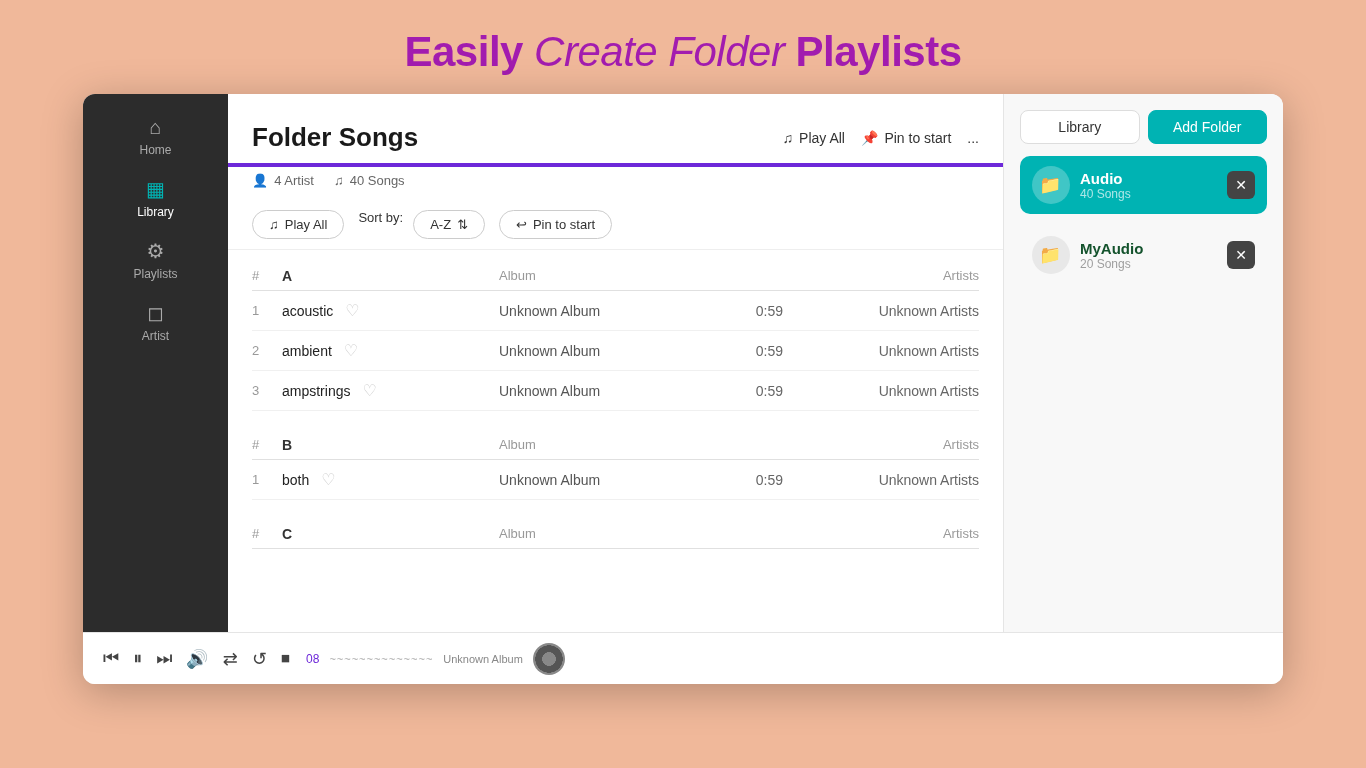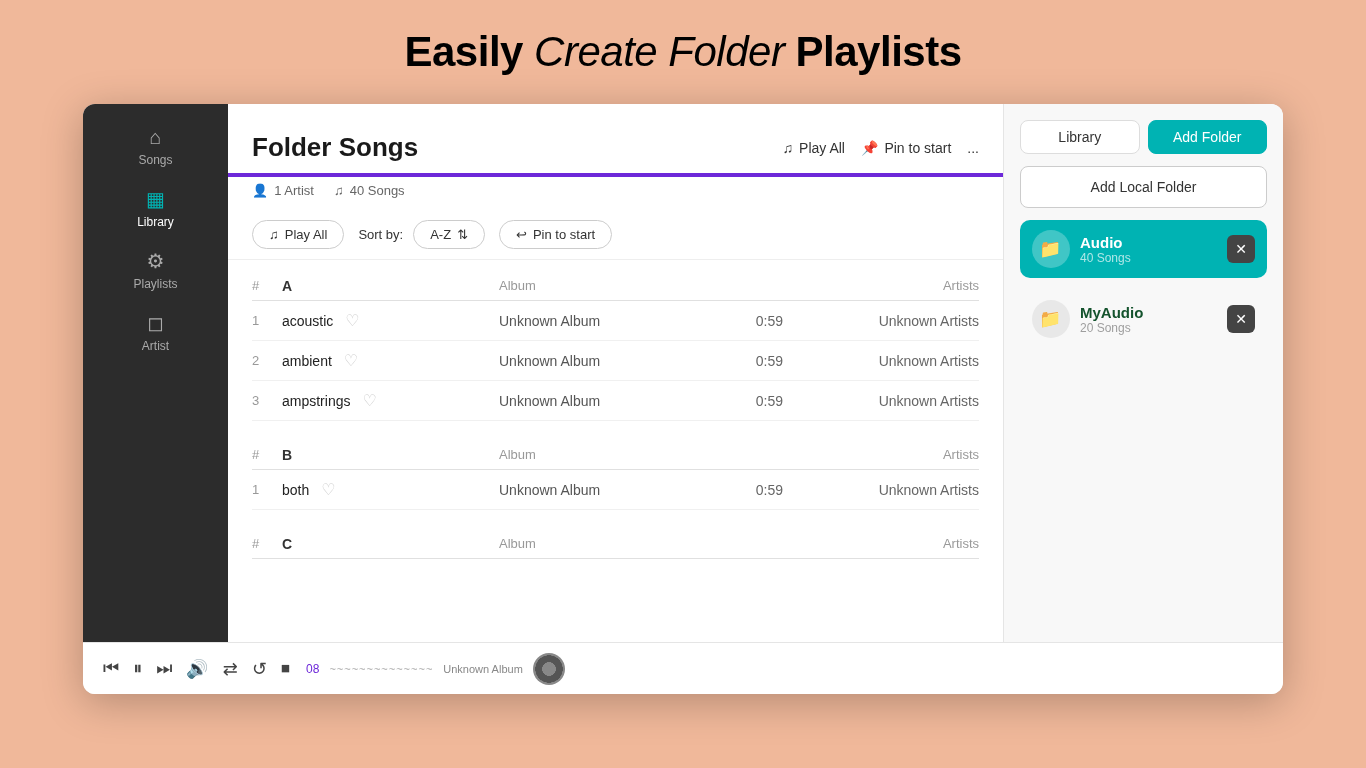--- a/index.html
+++ b/index.html
@@ -10,23 +10,23 @@
       height: 768px;
       overflow: hidden;
       display: flex;
       flex-direction: column;
       align-items: center;
     }
 
     .page-headline {
       font-size: 42px;
       font-weight: 900;
-      color: #000000;
+      color: #a21caf;
       margin-top: 28px;
-      margin-bottom: 28px;
+      margin-bottom: 18px;
       letter-spacing: -0.5px;
     }
     .page-headline em {
       font-style: italic;
       font-weight: 400;
     }
 
     .app-window {
       width: 1200px;
       height: 590px;
@@ -142,21 +142,21 @@
       border: 1.5px solid #ccc;
       background: #fff;
       border-radius: 20px;
       padding: 6px 16px;
       cursor: pointer;
       font-size: 13px;
       color: #333;
     }
     .toolbar-sort {
       display: flex;
-      align-items: center;
+      align-items: flex-start;
       gap: 6px;
       font-size: 13px;
       color: #333;
     }
 
     
     .song-list {
       flex: 1;
       overflow-y: auto;
       padding: 0 24px;
@@ -413,21 +413,21 @@
 <h1 class="page-headline">
   <span>Easily </span><em>Create Folder</em><span> Playlists</span>
 </h1>
 
 <div class="app-window">
   <div class="app-body">
 
     <div class="sidebar">
       <div class="sidebar-item">
         <span class="sidebar-icon">⌂</span>
-        <span>Songs</span>
+        <span>Home</span>
       </div>
       <div class="sidebar-item active">
         <span class="sidebar-icon">▦</span>
         <span>Library</span>
       </div>
       <div class="sidebar-item">
         <span class="sidebar-icon">⚙</span>
         <span>Playlists</span>
       </div>
       <div class="sidebar-item">
@@ -450,21 +450,21 @@
           </button>
           <button class="header-action-btn">
             <span>...</span>
           </button>
         </div>
       </div>
 
       <div class="meta-row">
         <div class="meta-item">
           <span>👤</span>
-          <span>1 Artist</span>
+          <span>4 Artist</span>
         </div>
         <div class="meta-item">
           <span>♫</span>
           <span>40 Songs</span>
         </div>
       </div>
 
       <div class="toolbar">
         <button class="toolbar-btn">
           <span>♫</span>
@@ -554,23 +554,20 @@
     <div class="right-panel">
       <div class="panel-tabs">
         <button class="panel-tab">
           <span>Library</span>
         </button>
         <button class="panel-tab active">
           <span>Add Folder</span>
         </button>
       </div>
 
-      <button class="add-local-folder-btn">
-        <span>Add Local Folder</span>
-      </button>
 
       <div class="folder-item active">
         <div class="folder-icon">📁</div>
         <div class="folder-info">
           <div class="folder-name">Audio</div>
           <div class="folder-count">40 Songs</div>
         </div>
         <div class="remove-btn">✕</div>
       </div>
 

